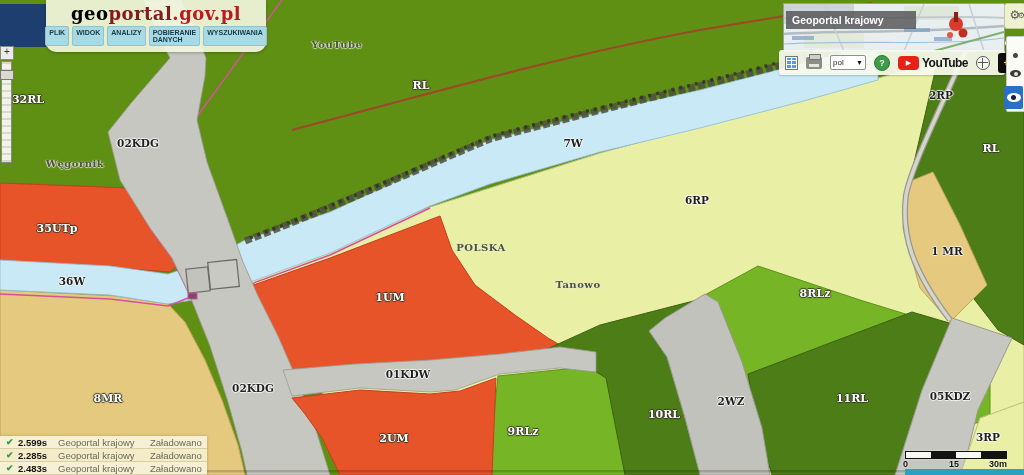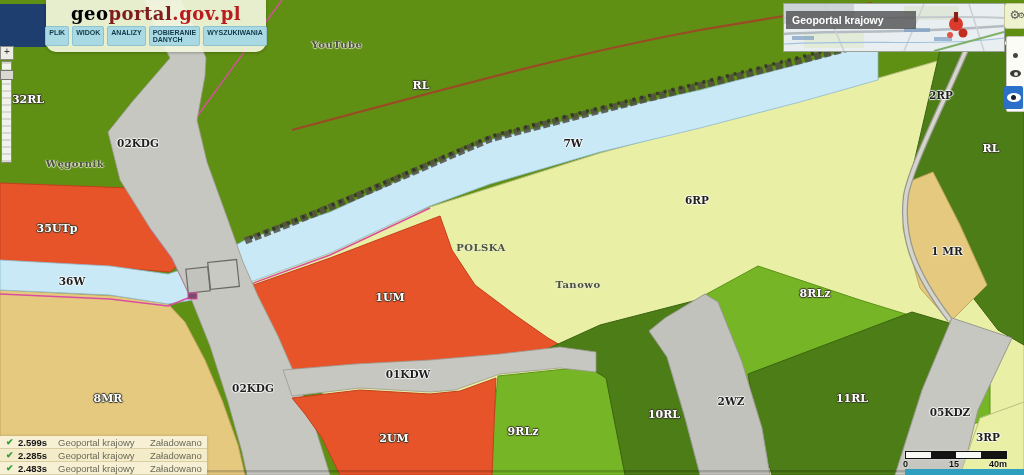--- a/index.html
+++ b/index.html
@@ -201,21 +201,21 @@
       <span class="map-label lbl-place" style="left: 578px; top: 284px;">Tanowo</span>
       <span class="map-label lbl-dark" style="left: 573px; top: 143px;">7W</span>
       <span class="map-label lbl-dark" style="left: 697px; top: 200px;">6RP</span>
       <span class="map-label lbl-light" style="left: 664px; top: 414px;">10RL</span>
       <span class="map-label lbl-dark" style="left: 731px; top: 401px;">2WZ</span>
       <span class="map-label lbl-light" style="left: 815px; top: 293px;">8RLz</span>
       <span class="map-label lbl-light" style="left: 852px; top: 398px;">11RL</span>
       <span class="map-label lbl-dark" style="left: 941px; top: 83px; margin-top: 12px;">2RP</span>
       <span class="map-label lbl-light" style="left: 991px; top: 148px;">RL</span>
       <span class="map-label lbl-dark" style="left: 947px; top: 251px;">1 MR</span>
-      <span class="map-label lbl-dark" style="left: 950px; top: 396px; margin-top: 16px;">05KDZ</span>
+      <span class="map-label lbl-dark" style="left: 950px; top: 396px;">05KDZ</span>
       <span class="map-label lbl-dark" style="left: 988px; top: 437px;">3RP</span>
     </div>
 
   <div id="corner-block"></div>
   <div id="header">
     <div id="logo"><span class="lg1">geo</span><span class="lg2">portal</span><span class="lg3">.gov.pl</span></div>
     <div id="menu-bar">
         <span class="menu-item">PLIK</span>
         <span class="menu-item">WIDOK</span>
         <span class="menu-item">ANALIZY</span>
@@ -245,20 +245,45 @@
       <rect x="150" y="33" width="18" height="4" fill="#7a9ec4" opacity=".7"></rect>
       <circle cx="172" cy="20" r="7" fill="#d93a2b"></circle>
       <circle cx="179" cy="29" r="4.5" fill="#c22f20"></circle>
       <circle cx="166" cy="31" r="3" fill="#e05545"></circle>
       <rect x="170" y="8" width="4" height="10" fill="#8a1f14"></rect>
       <path d="M150,47 L220,28" stroke="#7fb069" stroke-width="2" fill="none"></path>
     </svg>
     <div id="minimap-title">Geoportal krajowy</div>
   </div>
 
+  <div id="toolbar">
+    <div id="icon-report" class="tb-icon">
+        <i></i>
+        <i></i>
+        <i></i>
+        <i></i>
+        <i></i>
+        <i></i>
+      </div>
+    <div id="icon-print" class="tb-icon"></div>
+    <div id="lang-select" class="tb-icon">
+      <span>pol</span>
+      <span id="lang-caret">▼</span>
+    </div>
+    <div id="icon-help" class="tb-icon">?</div>
+    <div id="youtube" class="tb-icon">
+      <span id="yt-play">▶</span>
+      <span id="yt-text">YouTube</span>
+    </div>
+    <div id="icon-globe" class="tb-icon"></div>
+    <div id="eye-toggle" class="tb-icon">
+      <span id="eye-plus">+</span>
+      <span class="eye"></span>
+    </div>
+  </div>
 
   <div id="gears-btn">
     <span>⚙</span>
     <span class="mini">⚙</span>
   </div>
   <div id="right-panel">
     <div id="dot-btn"></div>
     <div id="small-eye"></div>
   </div>
   <div id="blue-eye-btn" style="position:absolute;left:1004px;top:86px;">
@@ -288,17 +313,17 @@
 
   <div id="scale-bar">
     <div id="scale-segments">
         <i></i>
         <i></i>
         <i></i>
         <i></i>
       </div>
     <span class="scale-tick" id="tick-0">0</span>
     <span class="scale-tick" id="tick-15">15</span>
-    <span class="scale-tick" id="tick-30">40m</span>
+    <span class="scale-tick" id="tick-30">30m</span>
   </div>
   <div id="teal-strip"></div>
 
 </div>
 
 </body></html>

